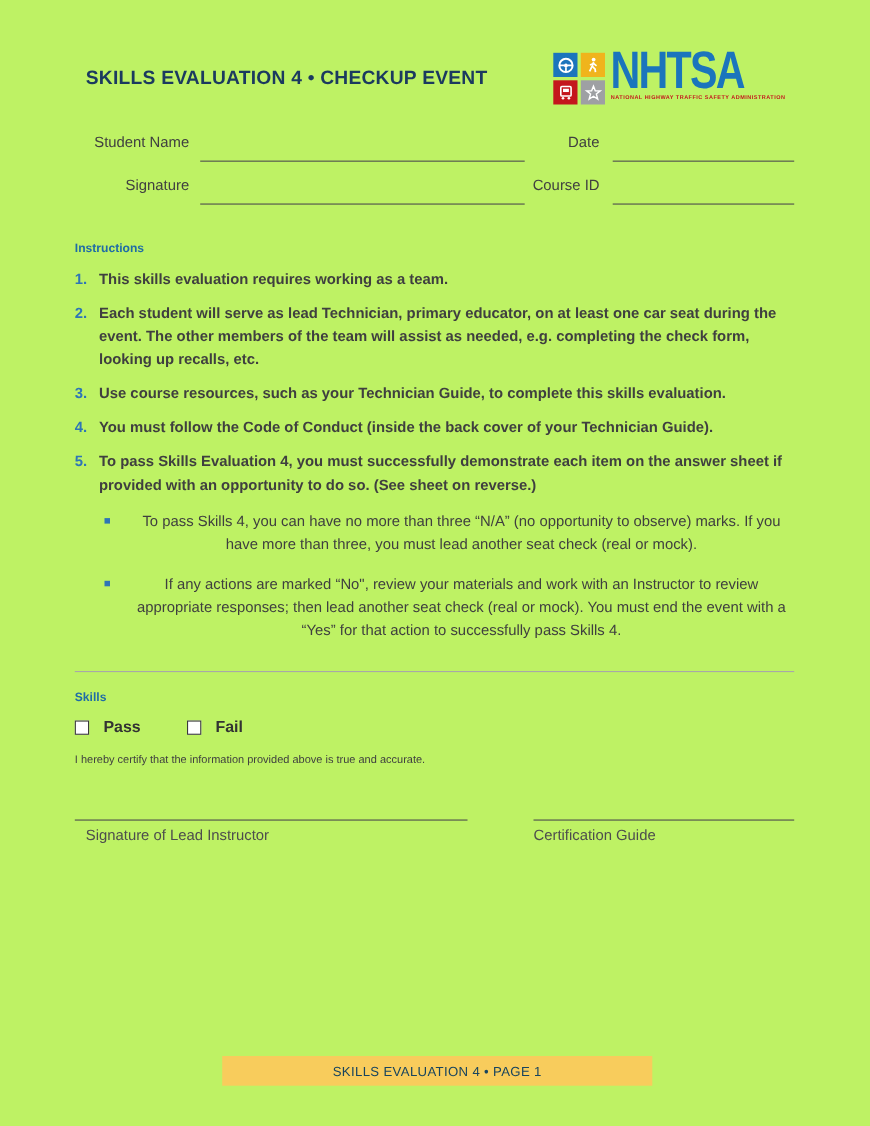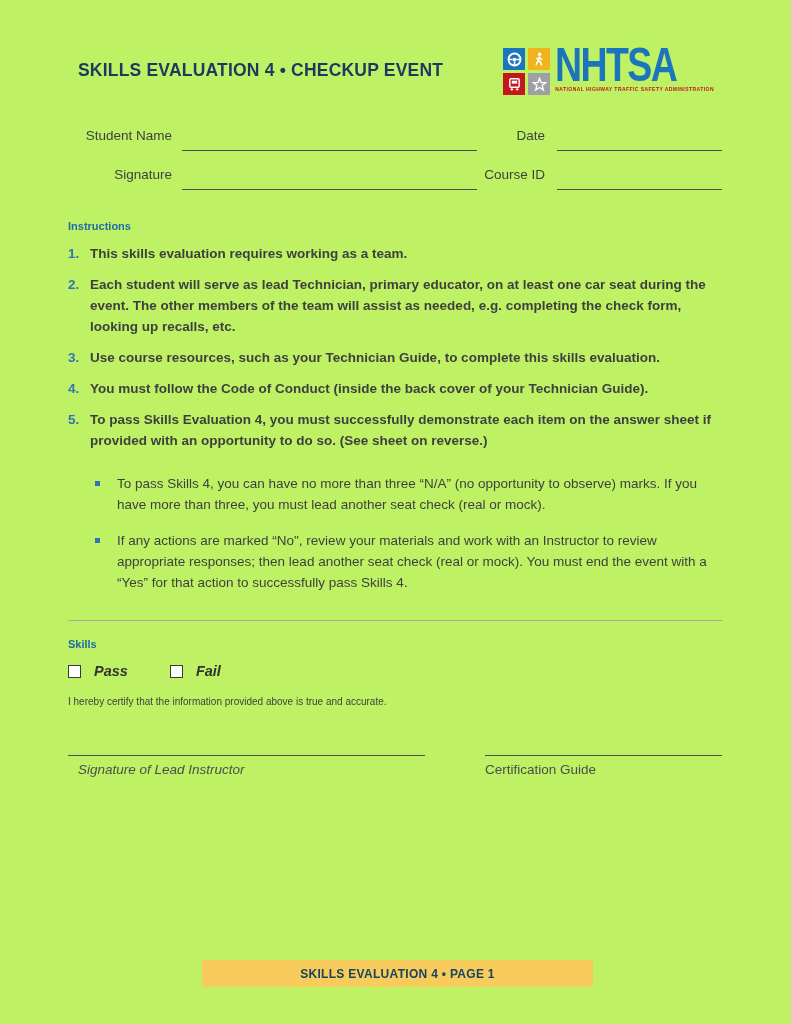--- a/index.html
+++ b/index.html
@@ -38,68 +38,68 @@
     font-family:"Liberation Sans", sans-serif;
   }
   .logo-tagline {
     margin-top:2px;
     font-size:5px; font-weight:bold; color:#c4161c;
     letter-spacing:.45px; white-space:nowrap;
   }
 
   
   .fields { margin-top:26px; }
-  .field-row { display:flex; align-items:flex-end; height:30px; margin-bottom:9px; }
+  .field-row { display:flex; align-items:flex-start; height:30px; margin-bottom:9px; }
   .field-label { font-size:13.5px; color:#404040; line-height:18px; padding-bottom:6px; }
   .flabel-1 { width:104px; text-align:right; }
   .flabel-2 { flex:1; text-align:right; }
   .field-line { border-bottom:1px solid #4d4d4d; height:26px; }
   .fline-1 { width:295px; margin-left:10px; }
   .fline-2 { width:165px; margin-left:12px; }
 
   
   .section-heading { font-size:11px; font-weight:bold; color:#1f6ca6; }
   .instructions-heading { margin-top:30px; }
   .num-list { margin-top:11px; }
   .num-item { display:flex; margin-bottom:10px; font-size:13.5px; line-height:21px; }
   .num-item .num { width:22px; flex:0 0 22px; font-weight:bold; color:#2e75b6; }
   .num-item .txt { flex:1; color:#3f3f3f;font-weight:bold; }
-  .sub-bullets { margin-top:22px; }
+  .sub-bullets { margin-top:12px;text-align:center; }
   .bullet-item { display:flex; margin-left:27px; margin-bottom:15px; font-size:13.5px; line-height:21px; }
   .bullet-square { flex:0 0 5px; width:5px; height:5px; background:#2e75b6; margin-top:8px; margin-right:17px; }
   .bullet-item .txt { flex:1; color:#3f3f3f; }
 
   
   .divider { border-top:1px solid #a8a8a8; margin-top:27px; }
   .results-heading { margin-top:17px; }
   .checkbox-row { display:flex; align-items:center; margin-top:13px; }
   .checkbox {
     width:13px; height:13px;
     border:1.5px solid #3a3a3a; background:#fff;
     display:inline-block;
   }
-  .checkbox-label { font-size:14.5px; font-weight:bold; color:#333; margin-left:13px;font-style:italic; }
+  .checkbox-label { font-size:14.5px; font-weight:bold; color:#333; margin-left:13px; }
   .cb-fail { margin-left:42px; }
   .certify-text { margin-top:17px; font-size:10px; color:#3f3f3f; }
 
   
   .sig-block { display:flex; justify-content:space-between; margin-top:48px; }
   .sig-col-1 { width:357px; }
   .sig-col-2 { width:237px; }
   .sig-line { border-top:1px solid #4d4d4d; }
   .sig-label { margin-top:6px; font-size:13.5px; color:#4d4d4d; }
-  .sig-label-1 { margin-left:10px;font-style:italic; }
+  .sig-label-1 { margin-left:10px; }
 
   
   .footer-banner {
     position:absolute; left:202px; top:960px; width:391px; height:27px;
     background:#f8cc5c;
     display:flex; align-items:center; justify-content:center;
   }
-  .footer-text { font-size:12px; font-weight:bold; color:#17445e; letter-spacing:.3px; }
+  .footer-text { font-size:12px; font-weight:normal; color:#17445e; letter-spacing:.3px; }
 </style>
 </head>
 <body>
 
 <div class="page">
   <div class="content">
 
     <div class="header">
       <div class="doc-title">SKILLS EVALUATION 4 • CHECKUP EVENT</div>
       <div class="logo">

